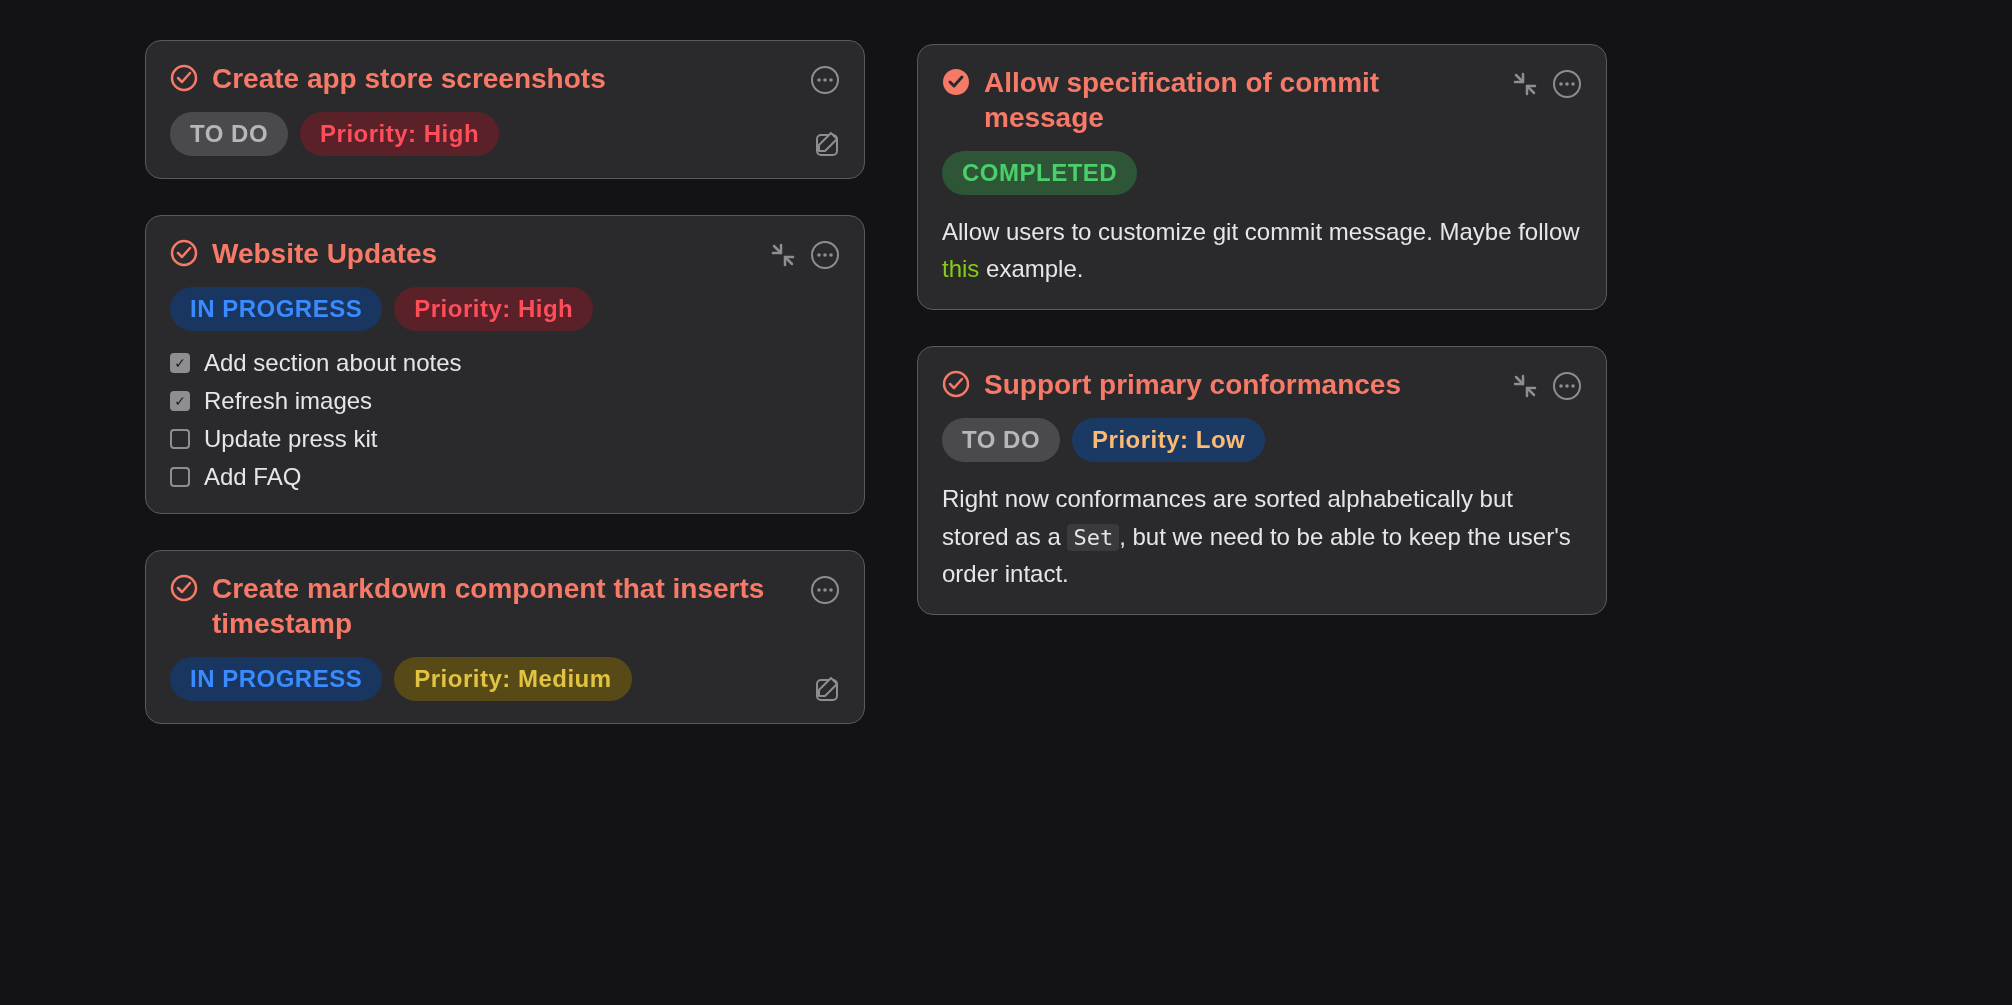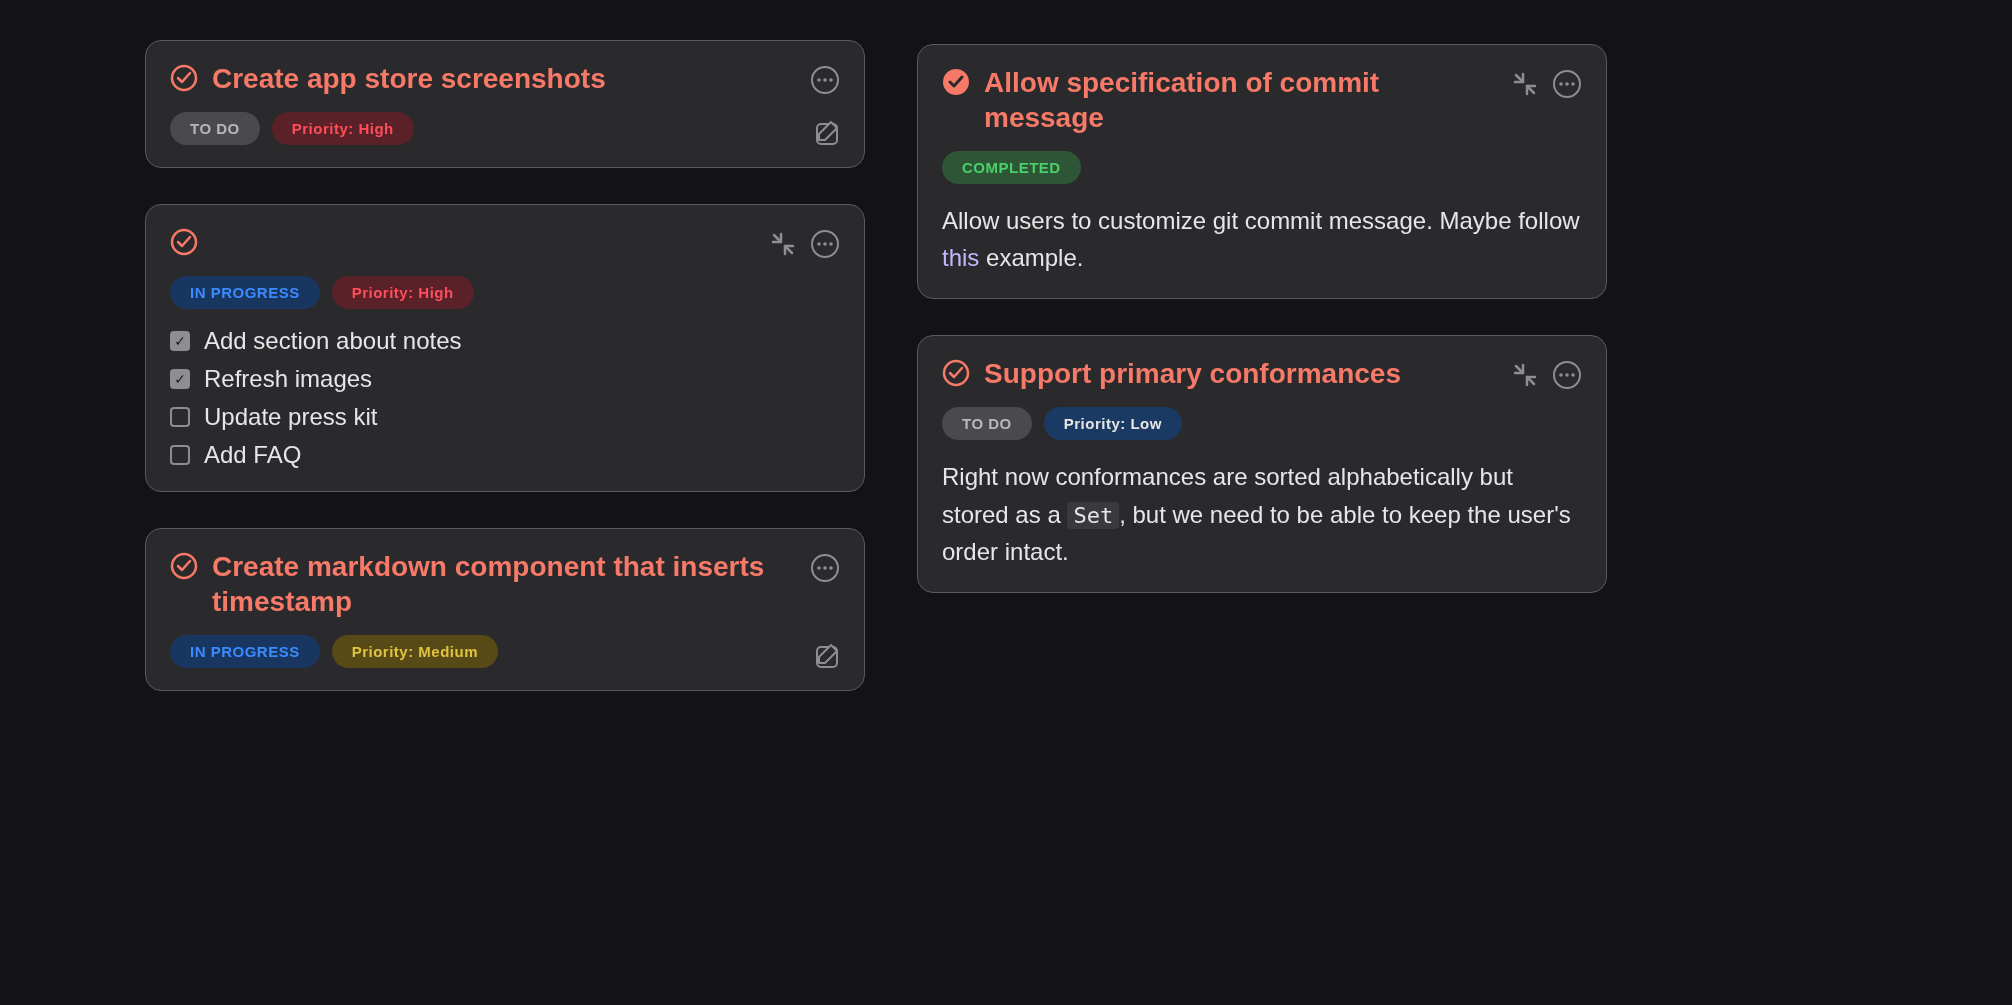--- a/index.html
+++ b/index.html
@@ -52,53 +52,53 @@
     display: flex; align-items: center; justify-content: center;
     color: #8d8d92;
     cursor: pointer;
   }
   .icon-btn svg { display: block; }
 
   .status-icon { margin-top: 3px; flex: none; }
 
   .tags { display: flex; gap: 12px; margin-top: 16px; flex-wrap: wrap; }
   .tag {
-    font-size: 15px;
+    font-size: 24px;
     font-weight: 600;
     letter-spacing: 0.5px;
     padding: 8px 20px;
     border-radius: 999px;
     white-space: nowrap;
   }
   .tag-todo     { background: #4a4a4d; color: #b7b7bb; }
   .tag-progress { background: #18365f; color: #3a8bff; text-align: right; }
   .tag-done     { background: #2e5636; color: #4ad06a; }
   .tag-p-high   { background: #5a2128; color: #ff4d5a; }
   .tag-p-med    { background: #574a16; color: #e0c441; }
-  .tag-p-low    { background: #1b3a63; color: #e5e5e5; }
+  .tag-p-low    { background: #1b3a63; color: #fdba74; }
 
   .card-foot-btn {
     position: absolute;
     right: 22px;
     bottom: 18px;
   }
 
   .checklist { margin-top: 18px; display: flex; flex-direction: column; gap: 10px; }
   .check-row { display: flex; align-items: center; gap: 14px; font-size: 24px; color: #e6e6e8; }
   .cbox {
     width: 20px; height: 20px; border-radius: 4px; flex: none;
     display: flex; align-items: center; justify-content: center;
     font-size: 14px; color: #1b1b1d;
   }
   .cbox.checked   { background: #8d8d92; }
   .cbox.unchecked { border: 2px solid #8d8d92; }
 
   .body-text { margin-top: 18px; font-size: 24px; line-height: 1.55; color: #e6e6e8; }
   .body-text p + p { margin-top: 22px; }
-  .body-text a { color: #c4b5fd; text-decoration: none; }
+  .body-text a { color: #84cc16; text-decoration: none; }
   .body-text code {
     font-family: ui-monospace, Menlo, Consolas, monospace;
     background: #3a3a3e;
     padding: 1px 6px;
     border-radius: 4px;
     font-size: 22px;
   }
 </style>
 </head>
 <body>
@@ -163,20 +163,21 @@
       </span>
     </div>
 
     <div class="card">
       <div class="card-head">
         <span class="status-icon">
           <svg width="28" height="28">
               <use href="#i-check-open"></use>
             </svg>
         </span>
+        <div class="title">Website Updates</div>
         <div class="head-actions">
           <span class="icon-btn">
             <svg width="28" height="28">
                 <use href="#i-collapse"></use>
               </svg>
           </span>
           <span class="icon-btn">
             <svg width="30" height="30">
                 <use href="#i-more"></use>
               </svg>

